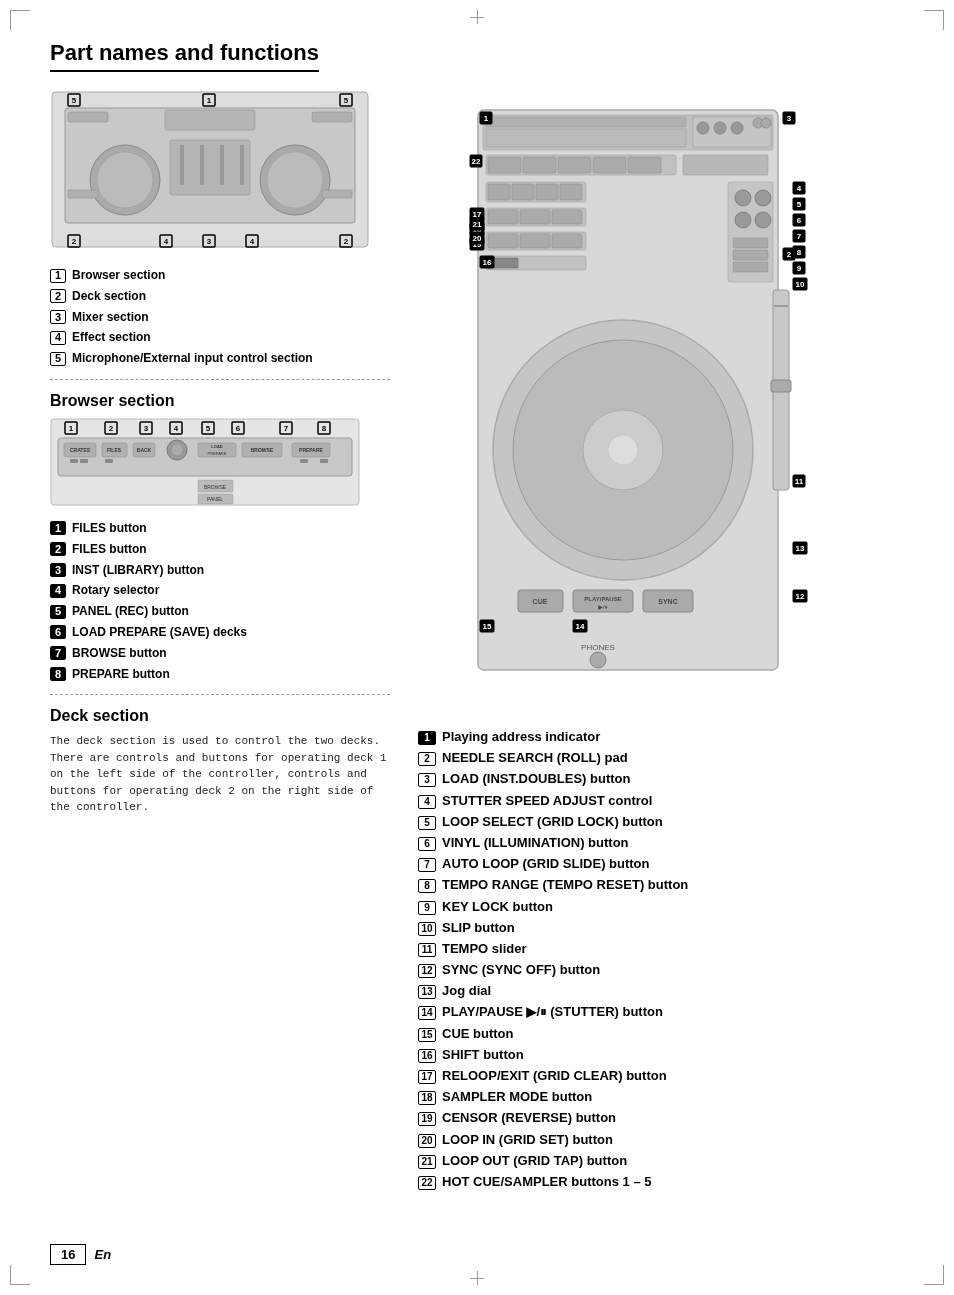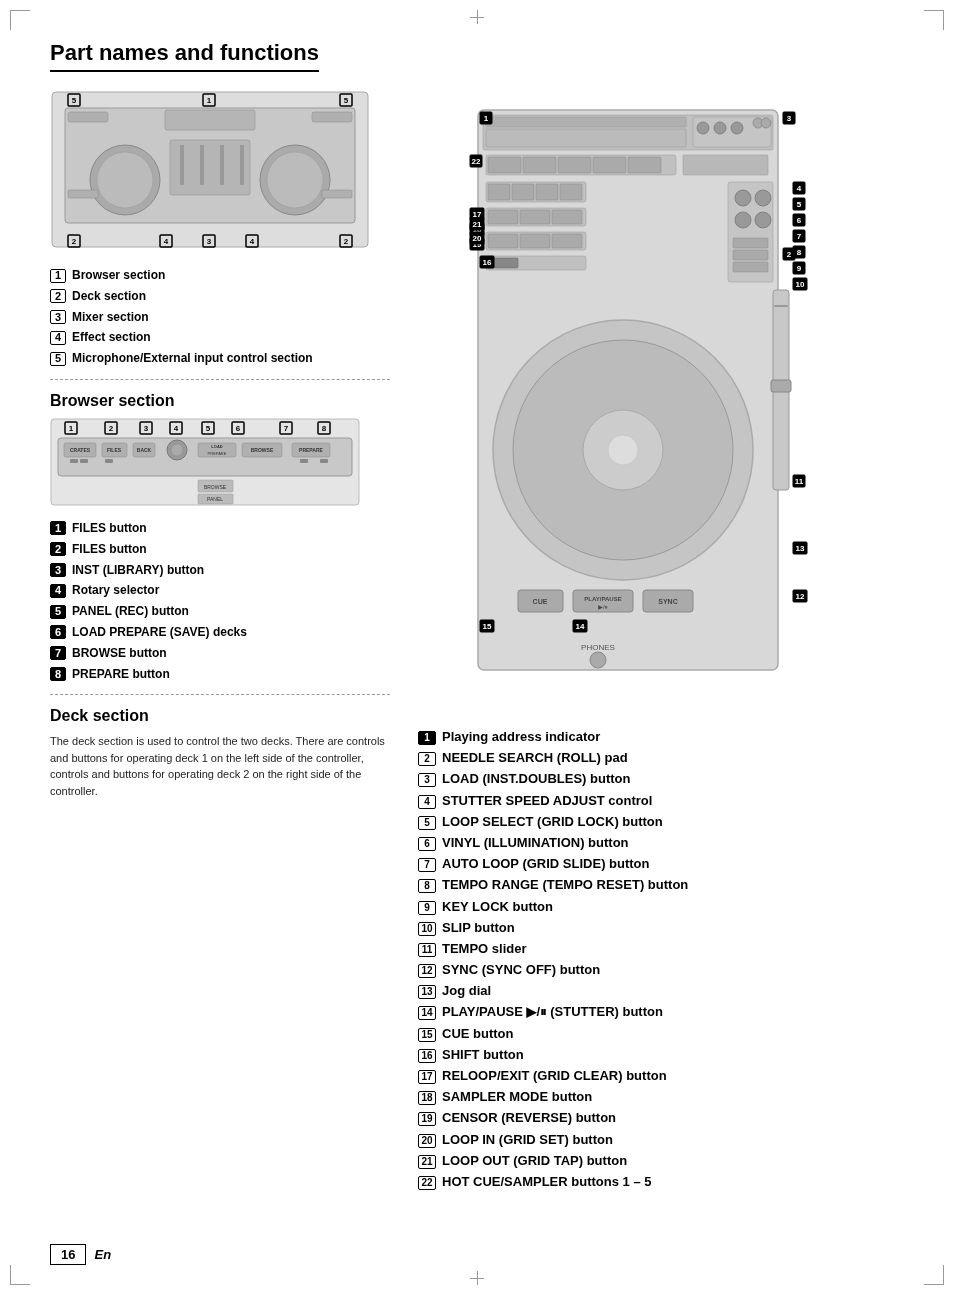--- a/index.html
+++ b/index.html
@@ -156,20 +156,21 @@
       font-weight: bold;
       font-size: 13px;
     }
 
     
     .deck-desc {
       font-size: 11px;
       line-height: 1.5;
       color: #222;
       margin-top: 6px;
+      font-family: Liberation Mono, monospace;
     }
 
     
     .footer {
       position: absolute;
       bottom: 30px;
       left: 50px;
       display: flex;
       align-items: center;
       gap: 8px;

